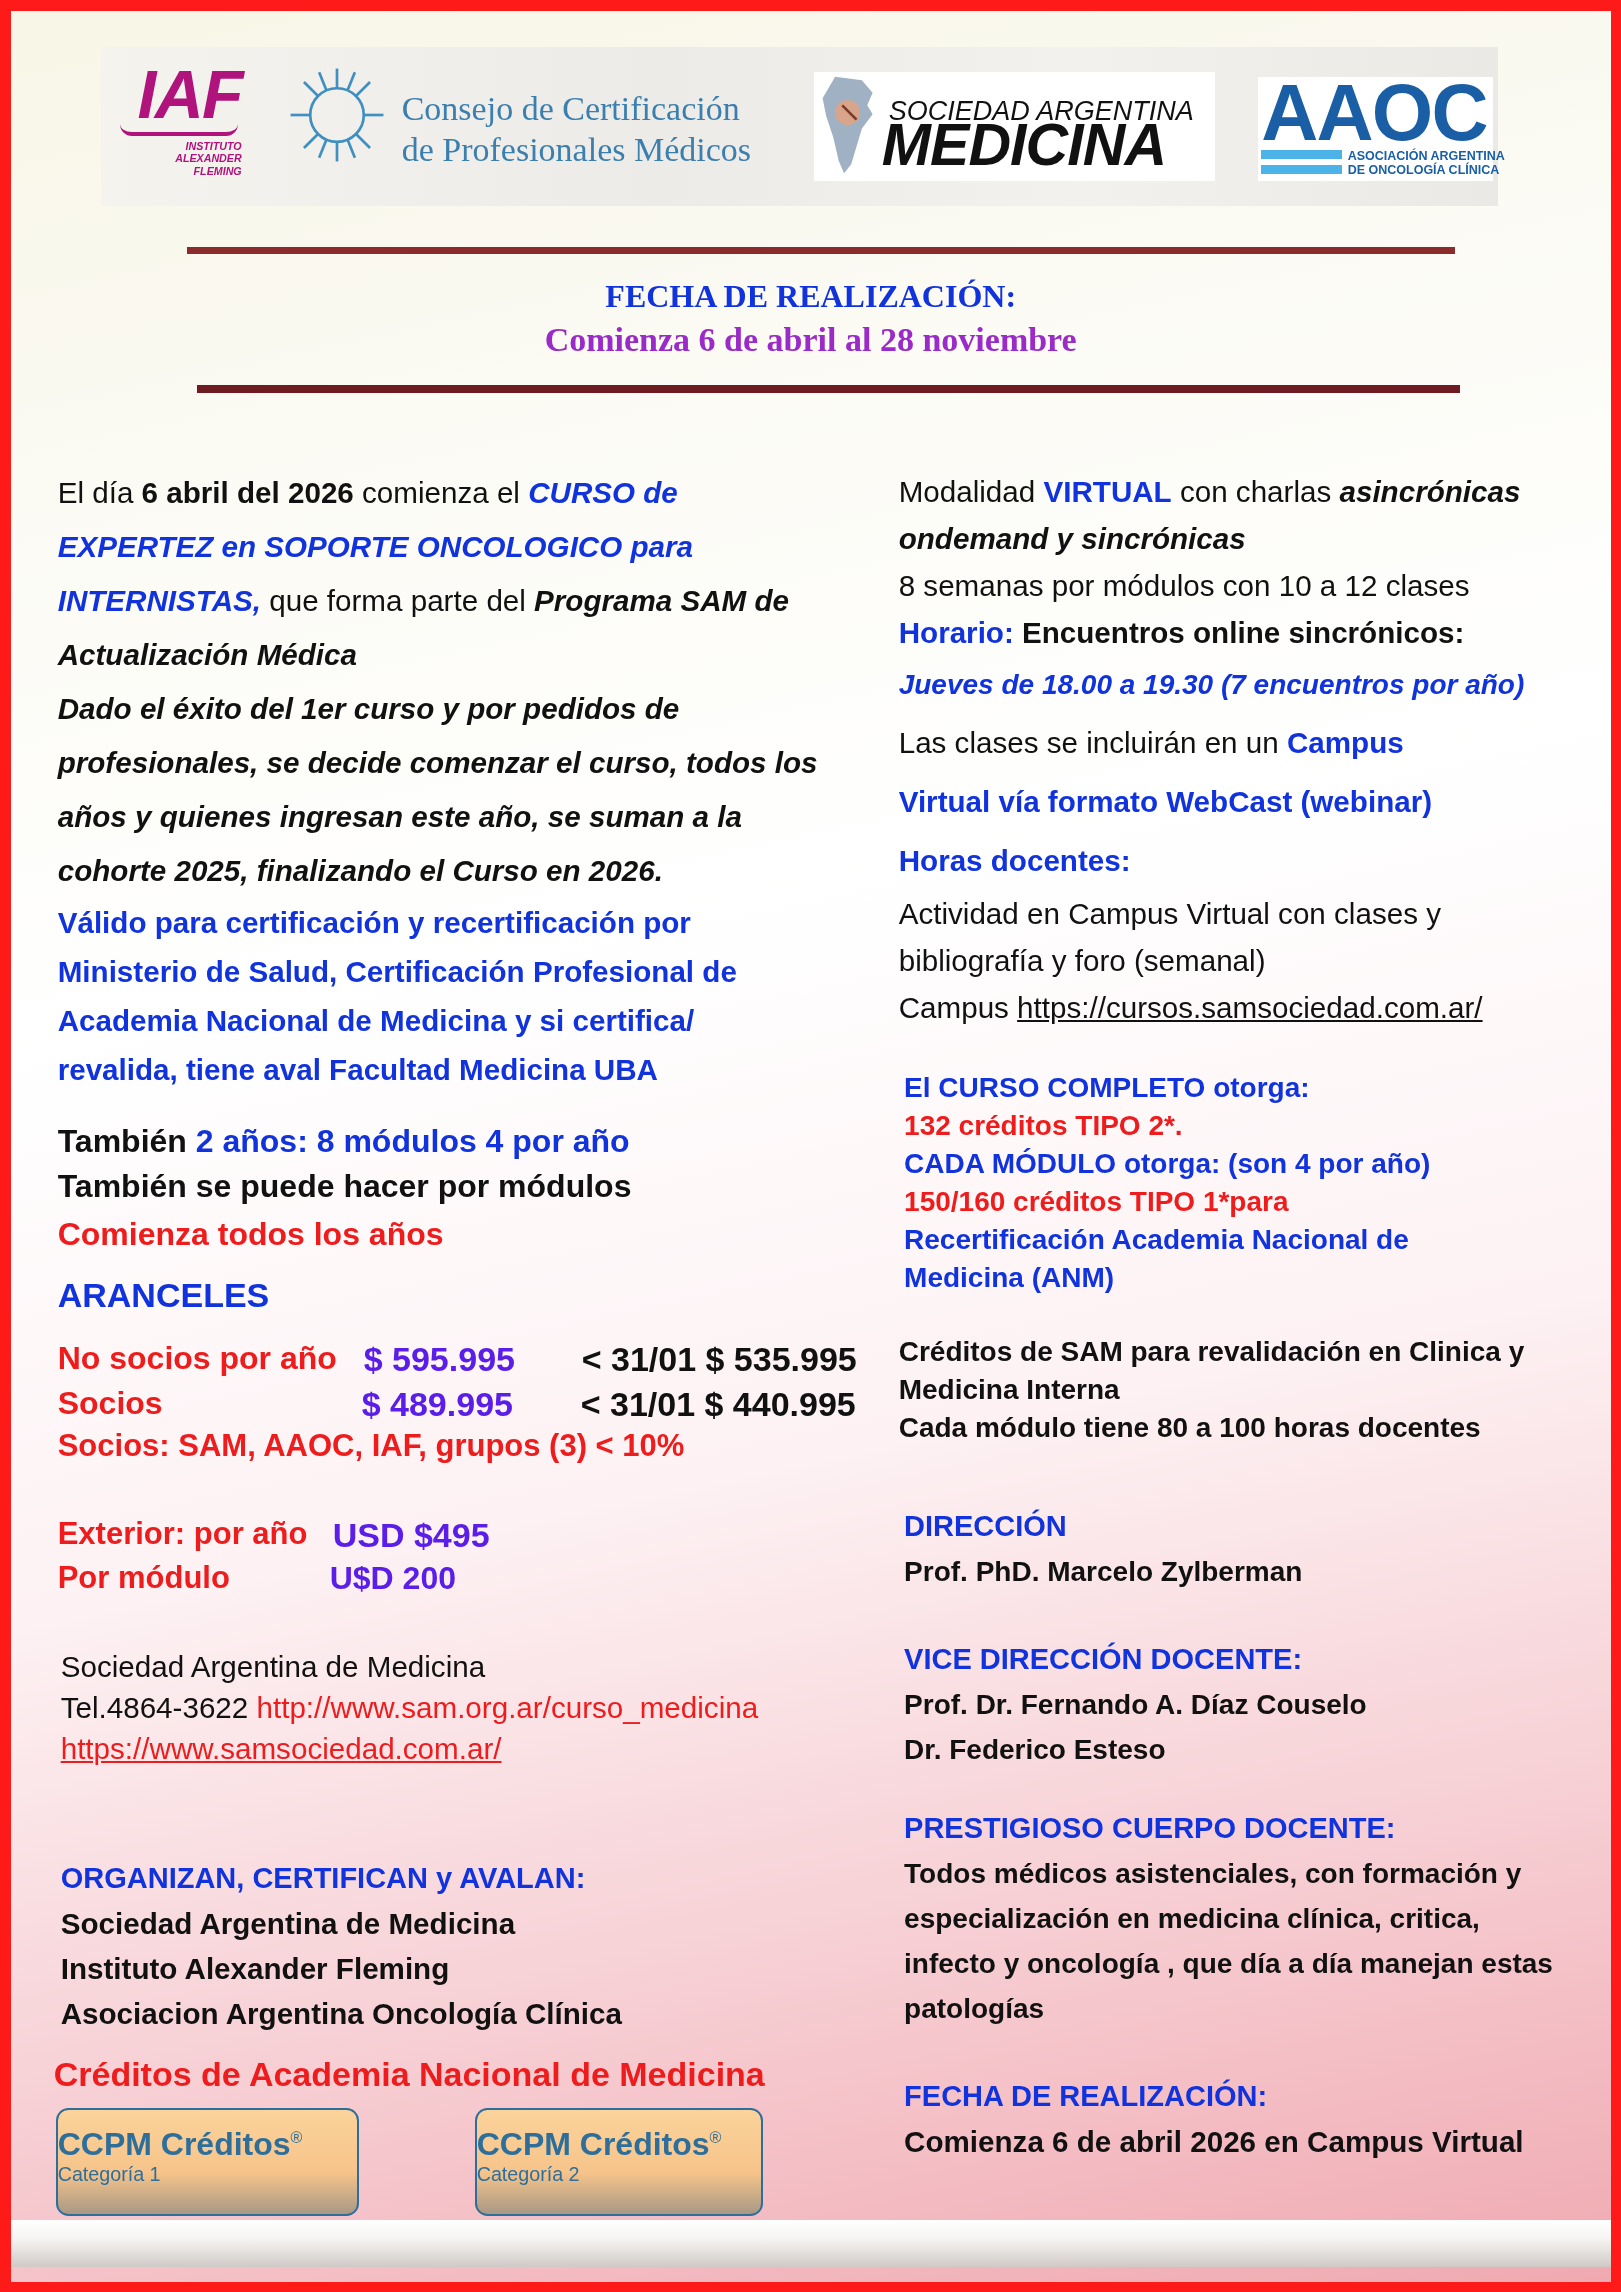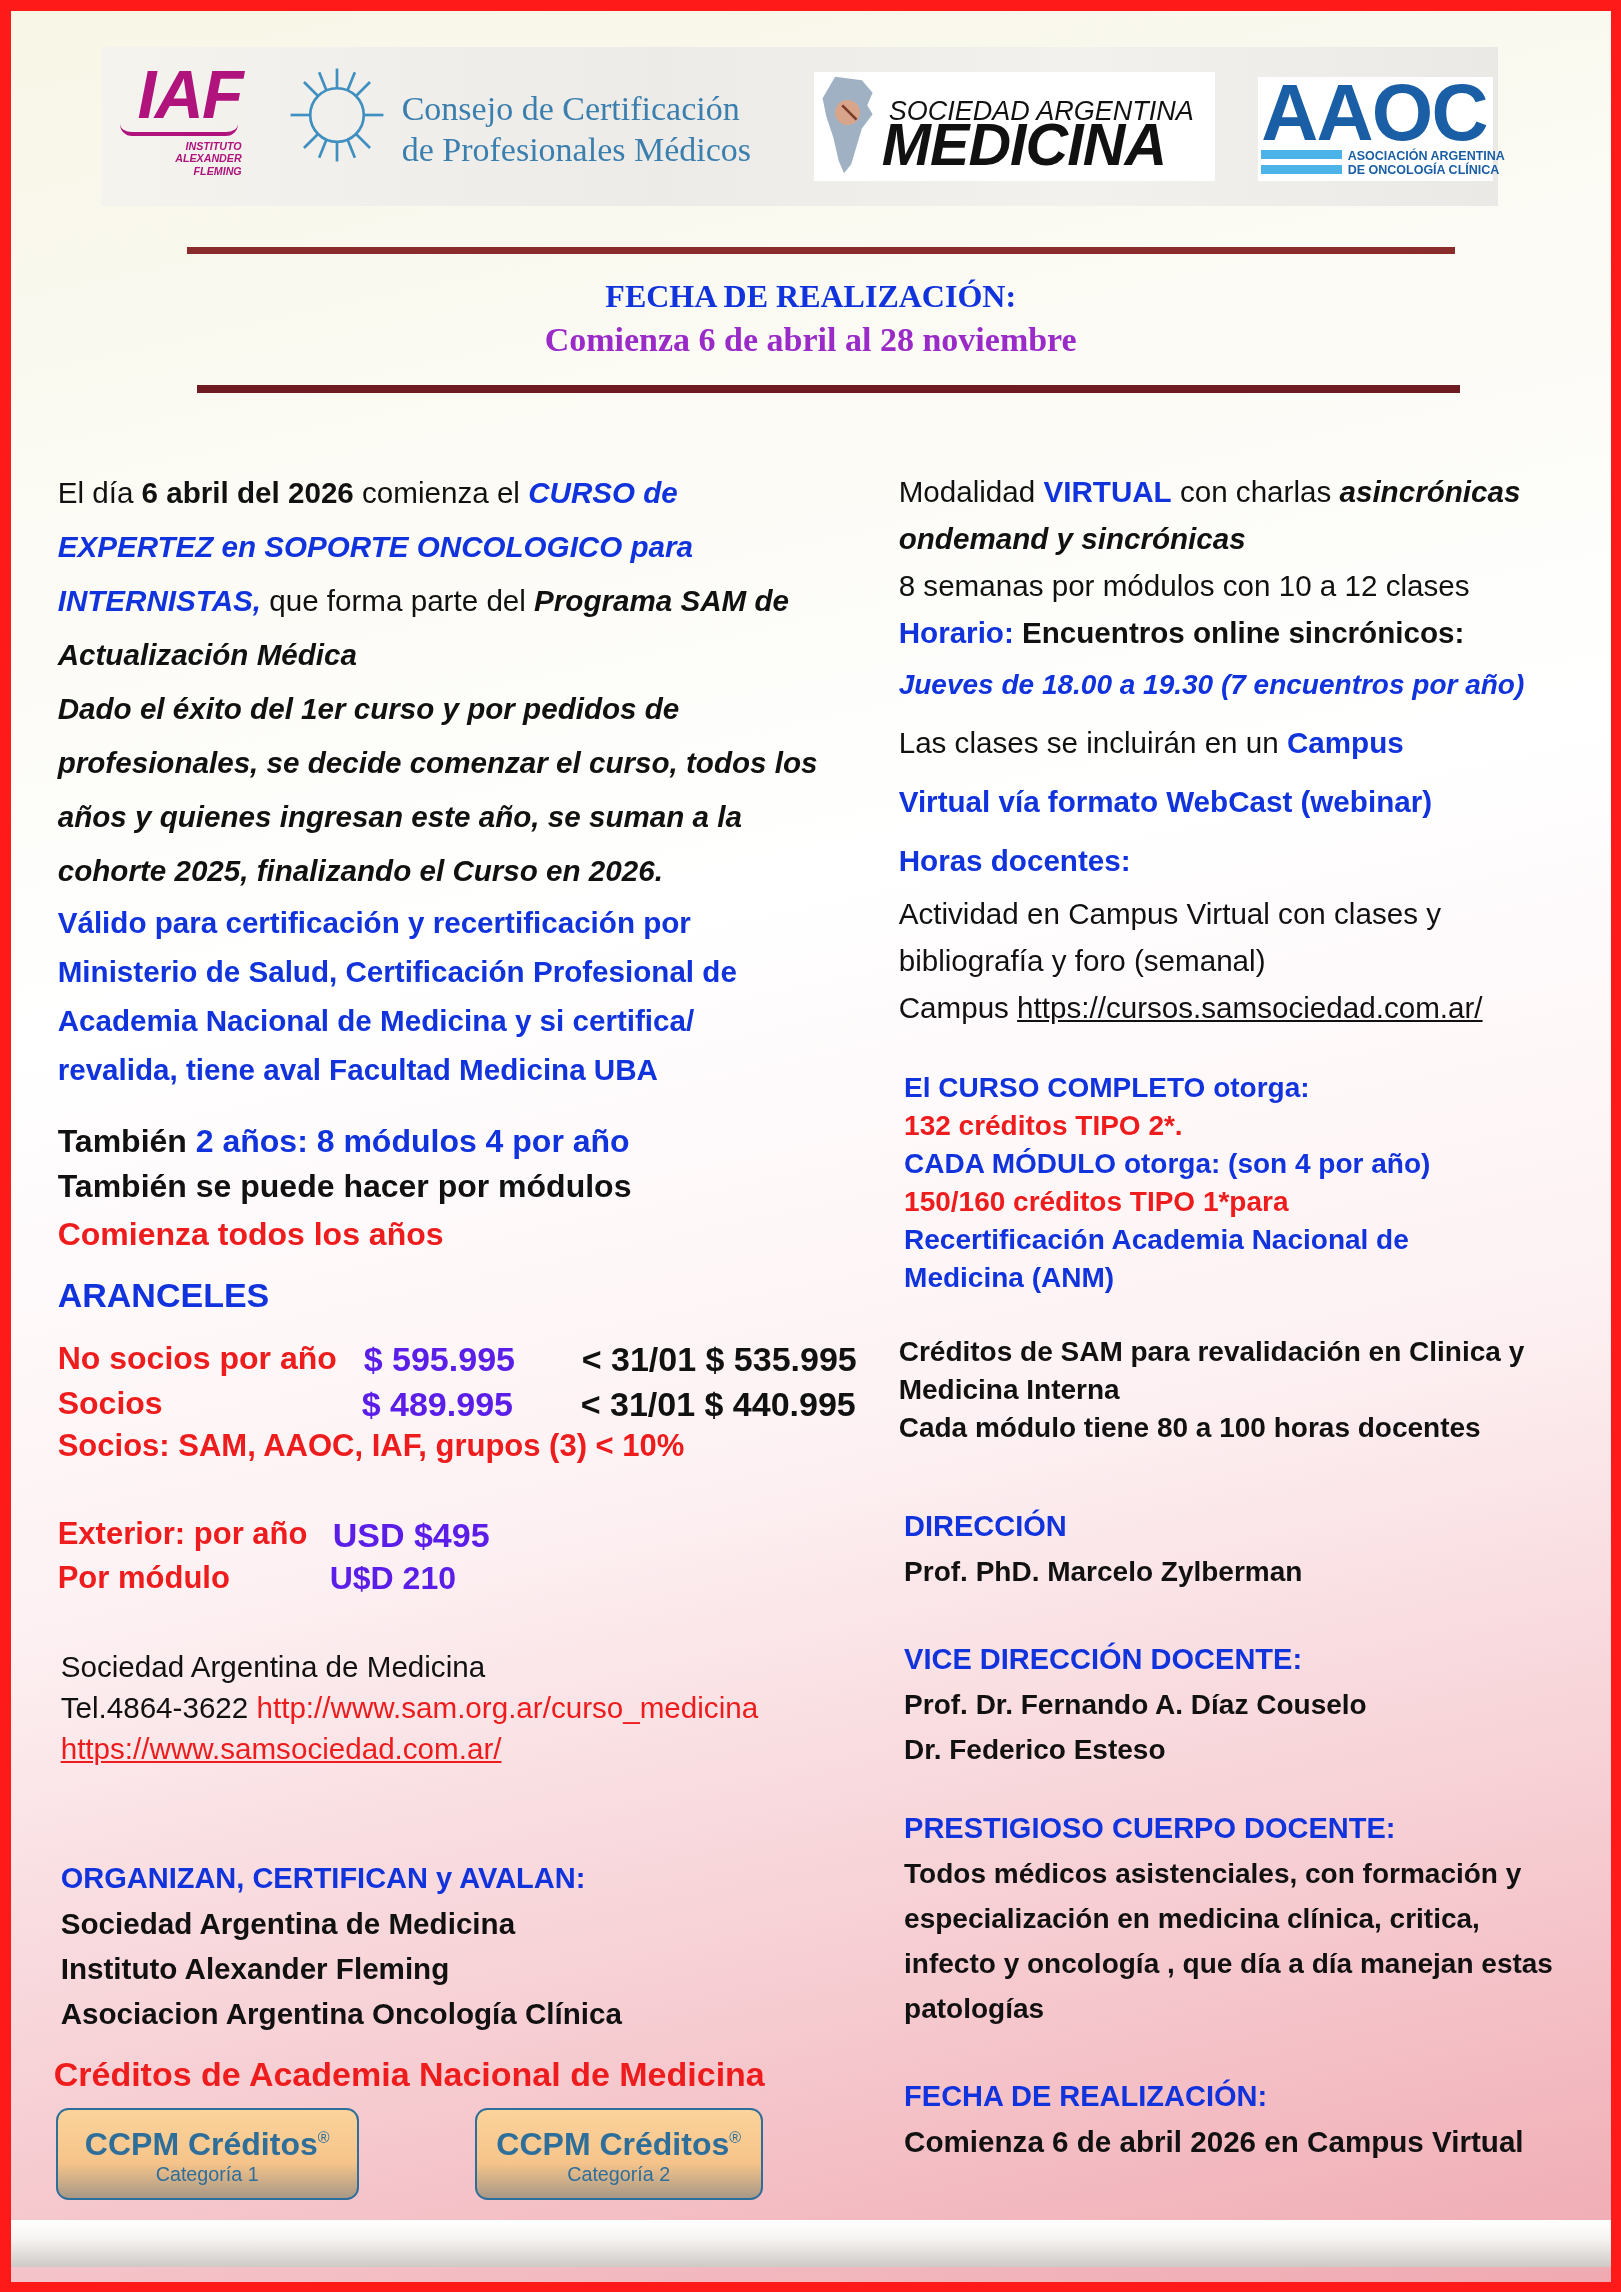--- a/index.html
+++ b/index.html
@@ -48,24 +48,24 @@
   .rule { position: absolute; background: #8b2c2c; }
   .hdr-title { position: absolute; left: 0; width: 1600px; text-align: center; font-family: "Liberation Serif", serif; font-weight: bold; }
 
   
   .col { position: absolute; }
   .ln { display: block; white-space: nowrap; }
 
   .price-row { position: absolute; white-space: nowrap; font-weight: bold; }
 
   .ccpm-btn {
-    position: absolute; width: 303px; height: 92px;
+    position: absolute; width: 303px; height: 108px;
     border: 2.7px solid #2e6e9a; border-radius: 12.5px;
     background: linear-gradient(180deg, #fbd39b 0%, #f6c48a 60%, #a89886 100%);
-    text-align: center; color: #2e6e9a;
+    color: #2e6e9a;
   }
   .ccpm-btn .t1 { font-size: 32px; font-weight: bold; margin-top: 9px; line-height: 38px; }
   .ccpm-btn .t1 sup { font-size: 16px; font-weight: normal; }
   .ccpm-btn .t2 { font-size: 19.7px; line-height: 25px; }
 
   .bottom-bar {
     position: absolute; left: 0; top: 2209px; width: 1600px; height: 47px;
     background: linear-gradient(180deg, #ffffff 0%, #f6f4f2 40%, #cfcac6 100%);
   }
 </style>
@@ -170,21 +170,21 @@
 
   <div class="price-row c-red" style="left:47px; top:1374px; font-size:32px;">Socios</div>
   <div class="price-row c-violet" style="left:351px; top:1374px; font-size:34px;">$ 489.995</div>
   <div class="price-row c-black" style="left:570px; top:1374px; font-size:34px;">&lt; 31/01  $ 440.995</div>
 
   <div class="price-row c-red" style="left:47px; top:1417px; font-size:31px;">Socios: SAM, AAOC, IAF,  grupos (3) &lt; 10%</div>
 
   <div class="price-row c-red" style="left:47px; top:1505px; font-size:31px;">Exterior: por año</div>
   <div class="price-row c-violet" style="left:322px; top:1505px; font-size:34px;">USD  $495</div>
   <div class="price-row c-red" style="left:47px; top:1549px; font-size:31px;">Por módulo</div>
-  <div class="price-row c-violet" style="left:319px; top:1549px; font-size:32px;">U$D 210</div>
+  <div class="price-row c-violet" style="left:319px; top:1549px; font-size:32px;">U$D 200</div>
 
   <div class="col" style="left:50px; top:1635px; width:824px;">
     <div class="c-black" style="font-size:29.6px; line-height:41px;">Sociedad Argentina de Medicina</div>
     <div style="font-size:29.6px; line-height:41px; white-space:nowrap;">
       <span class="c-black">Tel.4864-3622 </span><span class="c-red">http://www.sam.org.ar/curso_medicina</span>
     </div>
     <div class="c-red u" style="font-size:29.6px; line-height:41px;">https://www.samsociedad.com.ar/</div>
   </div>
 
   <div class="col" style="left:50px; top:1845px; width:824px;">

